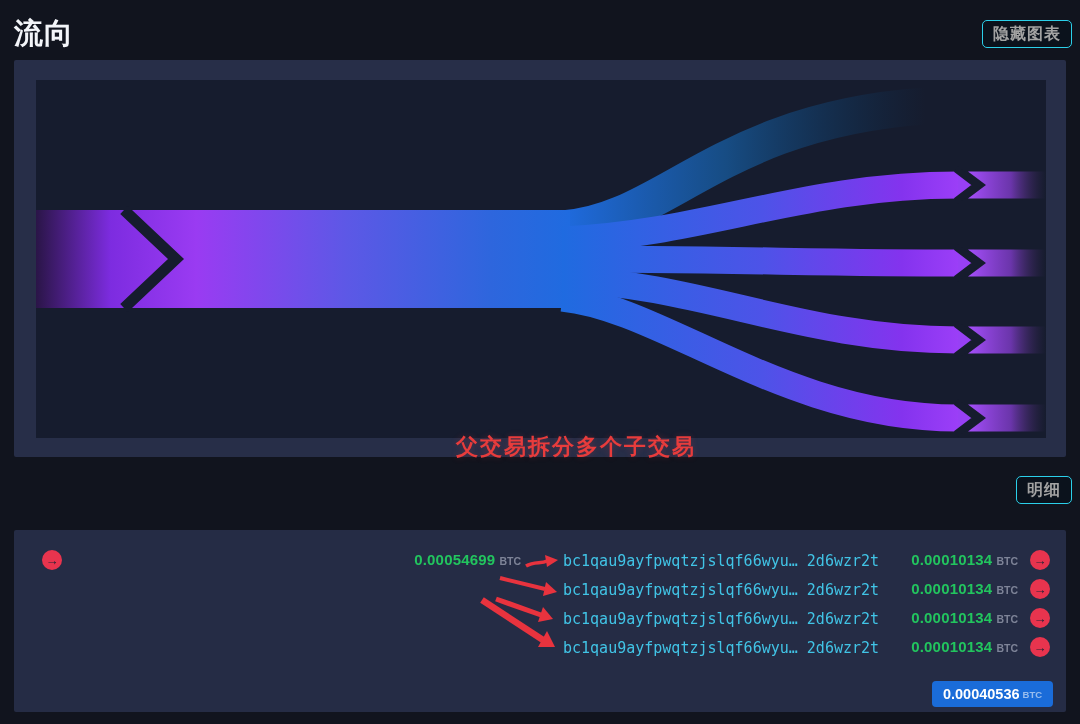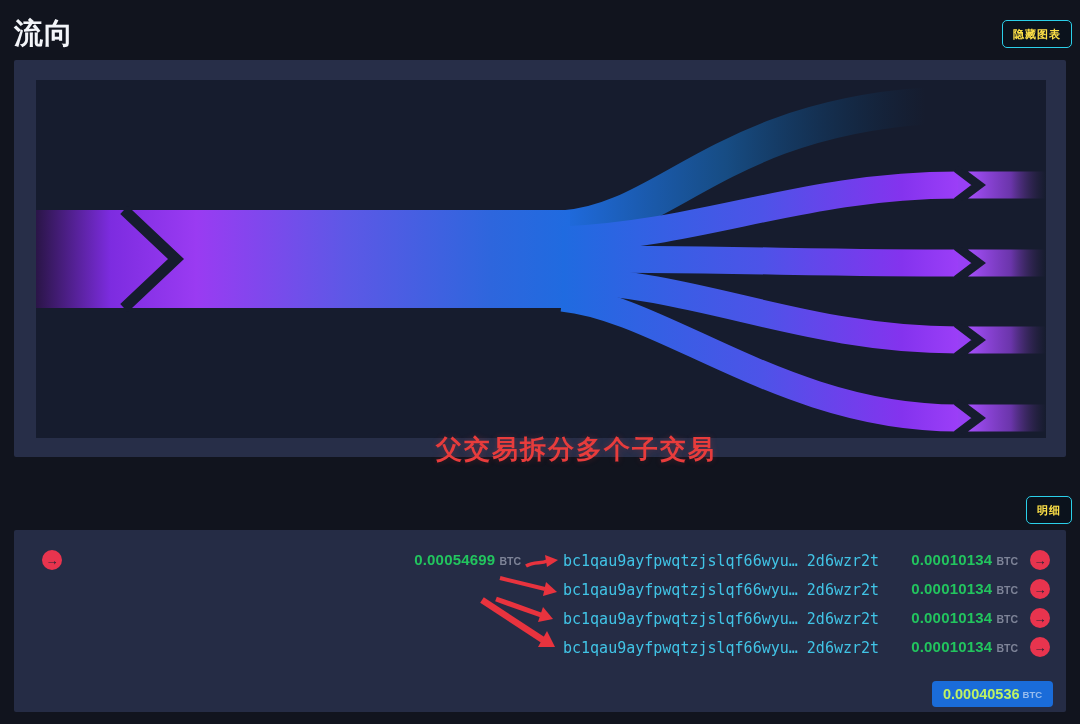--- a/index.html
+++ b/index.html
@@ -8,31 +8,31 @@
     position:relative; width:1080px; height:724px; overflow:hidden;
     background:#11141e; font-family:"Liberation Sans", sans-serif;
   }
   .h1 {
     position:absolute; left:14px; color:#f3f5f9; font-size:29px; font-weight:700;
     letter-spacing:1px;
   }
   .pill-btn {
     position:absolute; right:8px; height:28px; padding:0 10px;
     background:rgba(8,16,28,.55); border:1.5px solid #2bd0ea; border-radius:5px;
-    color:#fde047; font-size:11px; font-weight:700; letter-spacing:1px;
+    color:#a3a3a3; font-size:16px; font-weight:700; letter-spacing:1px;
     display:flex; align-items:center; cursor:pointer; font-family:"Liberation Sans",sans-serif;
   }
   .chart-panel {
     position:absolute; left:14px; top:60px; width:1052px; height:397px;
     background:#272e48; border-radius:2px;
   }
   .chart-panel svg { position:absolute; left:0; top:0; }
   .flow-annotation {
     position:absolute; left:72px; right:0; top:432px; text-align:center; z-index:5;
-    color:#e83c3c; font-size:26px; font-weight:700; letter-spacing:2px;
+    color:#e83c3c; font-size:22px; font-weight:700; letter-spacing:2px;
     text-shadow:0 0 6px rgba(232,60,60,.25);
   }
   .io-panel {
     position:absolute; left:14px; top:530px; width:1052px; height:182px;
     background:#252c45; border-radius:2px;
   }
   .circ {
     position:absolute; width:20px; height:20px; border-radius:50%;
     background:#e8344e; color:#1d2335; font-size:13px; font-weight:700;
     display:flex; align-items:center; justify-content:center; line-height:1;
@@ -44,21 +44,21 @@
   }
   .amt { position:absolute; display:flex; align-items:baseline; gap:4px; }
   .amt b { color:#22c55e; font-size:15px; font-weight:700; letter-spacing:.2px; }
   .amt i { font-style:normal; color:#7e8498; font-size:10.5px; font-weight:700; }
   .arrows-overlay { position:absolute; inset:0; pointer-events:none; z-index:4; }
   .badge {
     position:absolute; left:918px; top:151px; width:121px; height:26px;
     background:#1a6cd9; border-radius:4px; z-index:1;
     display:flex; align-items:center; justify-content:center; gap:3px;
   }
-  .badge b { color:#bef264; font-size:14.5px; font-weight:700; }
+  .badge b { color:#ffffff; font-size:14.5px; font-weight:700; }
   .badge i { font-style:normal; color:rgba(255,255,255,.55); font-size:9.5px; font-weight:700; }
   .watermark {
     position:absolute; left:752px; top:133px; z-index:2; display:flex; align-items:center; gap:12px;
     pointer-events:none;
   }
   .watermark .wm-text { color:rgba(184,190,202,.8); font-size:29px; letter-spacing:2px; white-space:pre; }
 </style>
 </head>
 <body>
 
@@ -121,21 +121,21 @@
       <path d="M942,187 L963,203 L942,219" stroke="#161c2e" stroke-width="7" fill="none"></path>
       <path d="M942,264 L963,280 L942,296" stroke="#161c2e" stroke-width="7" fill="none"></path>
       <path d="M942,342 L963,358 L942,374" stroke="#161c2e" stroke-width="7" fill="none"></path>
 
       <path d="M110,150 L162,199 L110,248" stroke="#161c2e" stroke-width="11" fill="none"></path>
     </svg>
   </div>
 
   <div class="flow-annotation">父交易拆分多个子交易</div>
 
-  <button class="pill-btn" style="top:496px;">明细</button>
+  <button class="pill-btn" style="top:476px;">明细</button>
 
   <div class="io-panel">
 
     <span class="circ" style="left:28px; top:20px;">→</span>
     <div class="amt" style="right:545px; top:21px;">
       <b>0.00054699</b>
       <i>BTC</i>
     </div>
 
     <a class="addr" style="left:549px; top:22px;">bc1qau9ayfpwqtzjslqf66wyu… 2d6wzr2t</a>

